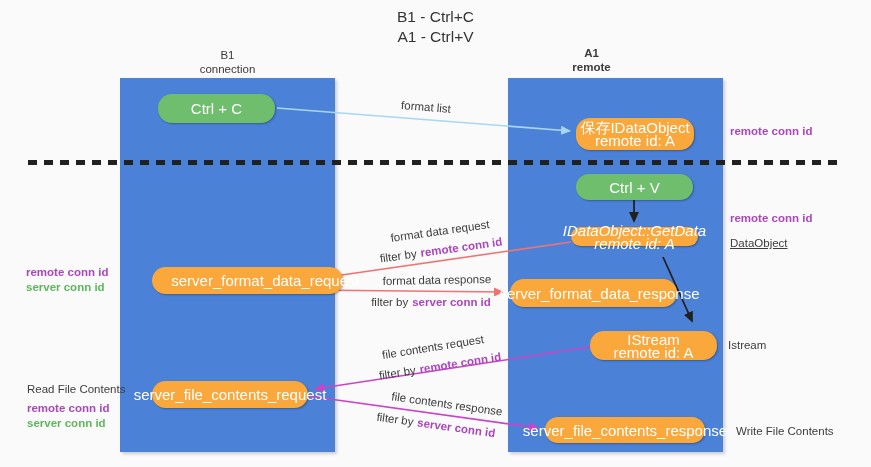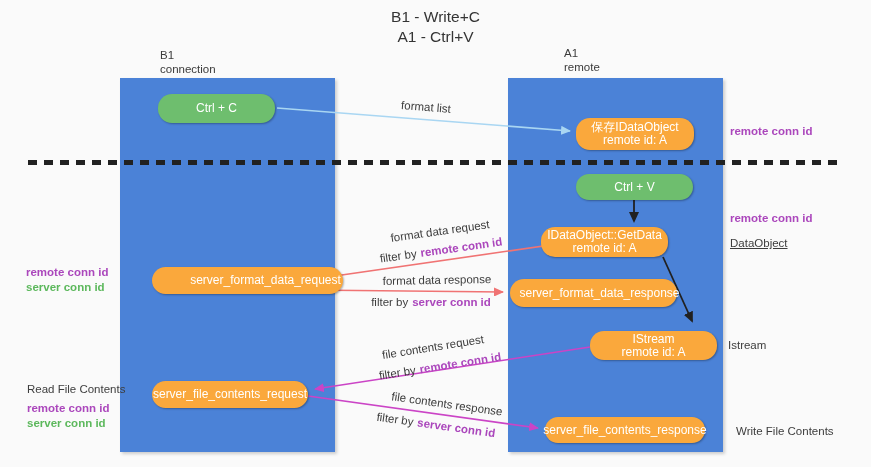--- a/index.html
+++ b/index.html
@@ -6,36 +6,36 @@
   #canvas{
     position:relative;width:871px;height:467px;overflow:hidden;
     background:var(--background,#fafafa);
     font-family:"Liberation Sans","DejaVu Sans",sans-serif;
     color:var(--text-dark,#3d3d3d);
   }
   .abs{position:absolute;}
   
   .title{left:0;top:7px;width:100%;text-align:center;font-size:15.5px;line-height:20px;color:#343434;}
   
-  .lane-header{width:135px;font-size:11.5px;line-height:14px;color:#3b3b3b;}
+  .lane-header{width:135px;text-align:center;font-size:11.5px;line-height:14px;color:#3b3b3b;}
   
   .lane{width:215px;height:374px;top:78px;background:var(--lane-blue);box-shadow:2px 2px 3px rgba(0,0,0,.18);}
   
   .divider{left:28px;top:160px;width:810px;height:5px;
     background:repeating-linear-gradient(90deg,var(--arrow-black) 0 9px,transparent 9px 16px);}
   
   .node{display:flex;flex-direction:column;align-items:center;justify-content:center;
-    color:#fff;font-size:12px;line-height:13px;text-align:center;
+    color:#fff;font-size:15px;line-height:13px;text-align:center;
     box-shadow:1px 1px 2px rgba(0,0,0,.3);border-radius:14px;}
   .green{background:var(--box-green);}
   .orange{background:var(--box-orange);}
   #box-ctrl-c{left:158px;top:94px;width:117px;height:29px;}
   #box-save{left:576px;top:118px;width:118px;height:32px;}
   #box-ctrl-v{left:576px;top:174px;width:117px;height:26px;}
-  #box-getdata{left:541px;top:227px;width:127px;height:30px;}
+  #box-getdata{left:571px;top:227px;width:127px;height:19px;font-style:italic;}
   #box-fmt-req{left:152px;top:267px;width:155px;height:27px;padding-left:36px;}
   #box-fmt-resp{left:510px;top:279px;width:155px;height:28px;padding-left:12px;}
   #box-istream{left:590px;top:331px;width:127px;height:29px;}
   #box-file-req{left:152px;top:381px;width:156px;height:27px;}
   #box-file-resp{left:545px;top:417px;width:160px;height:26px;}
   
   .lbl{font-size:11.5px;white-space:nowrap;color:var(--text-dark);transform-origin:center;}
   .ctr{transform:translate(-50%,-50%);}
   .purple{color:var(--text-purple);font-weight:bold;}
   .greent{color:var(--text-green);font-weight:bold;}
@@ -54,29 +54,29 @@
   .fill-magenta{fill:var(--arrow-magenta);}
   .fill-black{fill:var(--arrow-black);}
   .z1{z-index:1;}.z2{z-index:2;}.z3{z-index:3;}.z4{z-index:4;}
 </style>
 </head>
 <body>
 
 <div id="canvas">
 
   <div class="abs title z4">
-    <div>B1 - Write+C</div>
+    <div>B1 - Ctrl+C</div>
     <div>A1 - Ctrl+V</div>
   </div>
 
   <div class="abs lane-header z4" style="left:160px;top:48px;">
     <div>B1</div>
     <div>connection</div>
   </div>
-  <div class="abs lane-header z4" style="left:564px;top:46px;">
+  <div class="abs lane-header z4" style="left:524px;top:46px;font-weight:bold;">
     <div>A1</div>
     <div>remote</div>
   </div>
 
   <div class="abs lane z1" style="left:120px;"></div>
   <div class="abs lane z1" style="left:508px;"></div>
 
   <div class="abs divider z2"></div>
 
   <svg class="overlay z2" width="871" height="467" viewBox="0 0 871 467">

